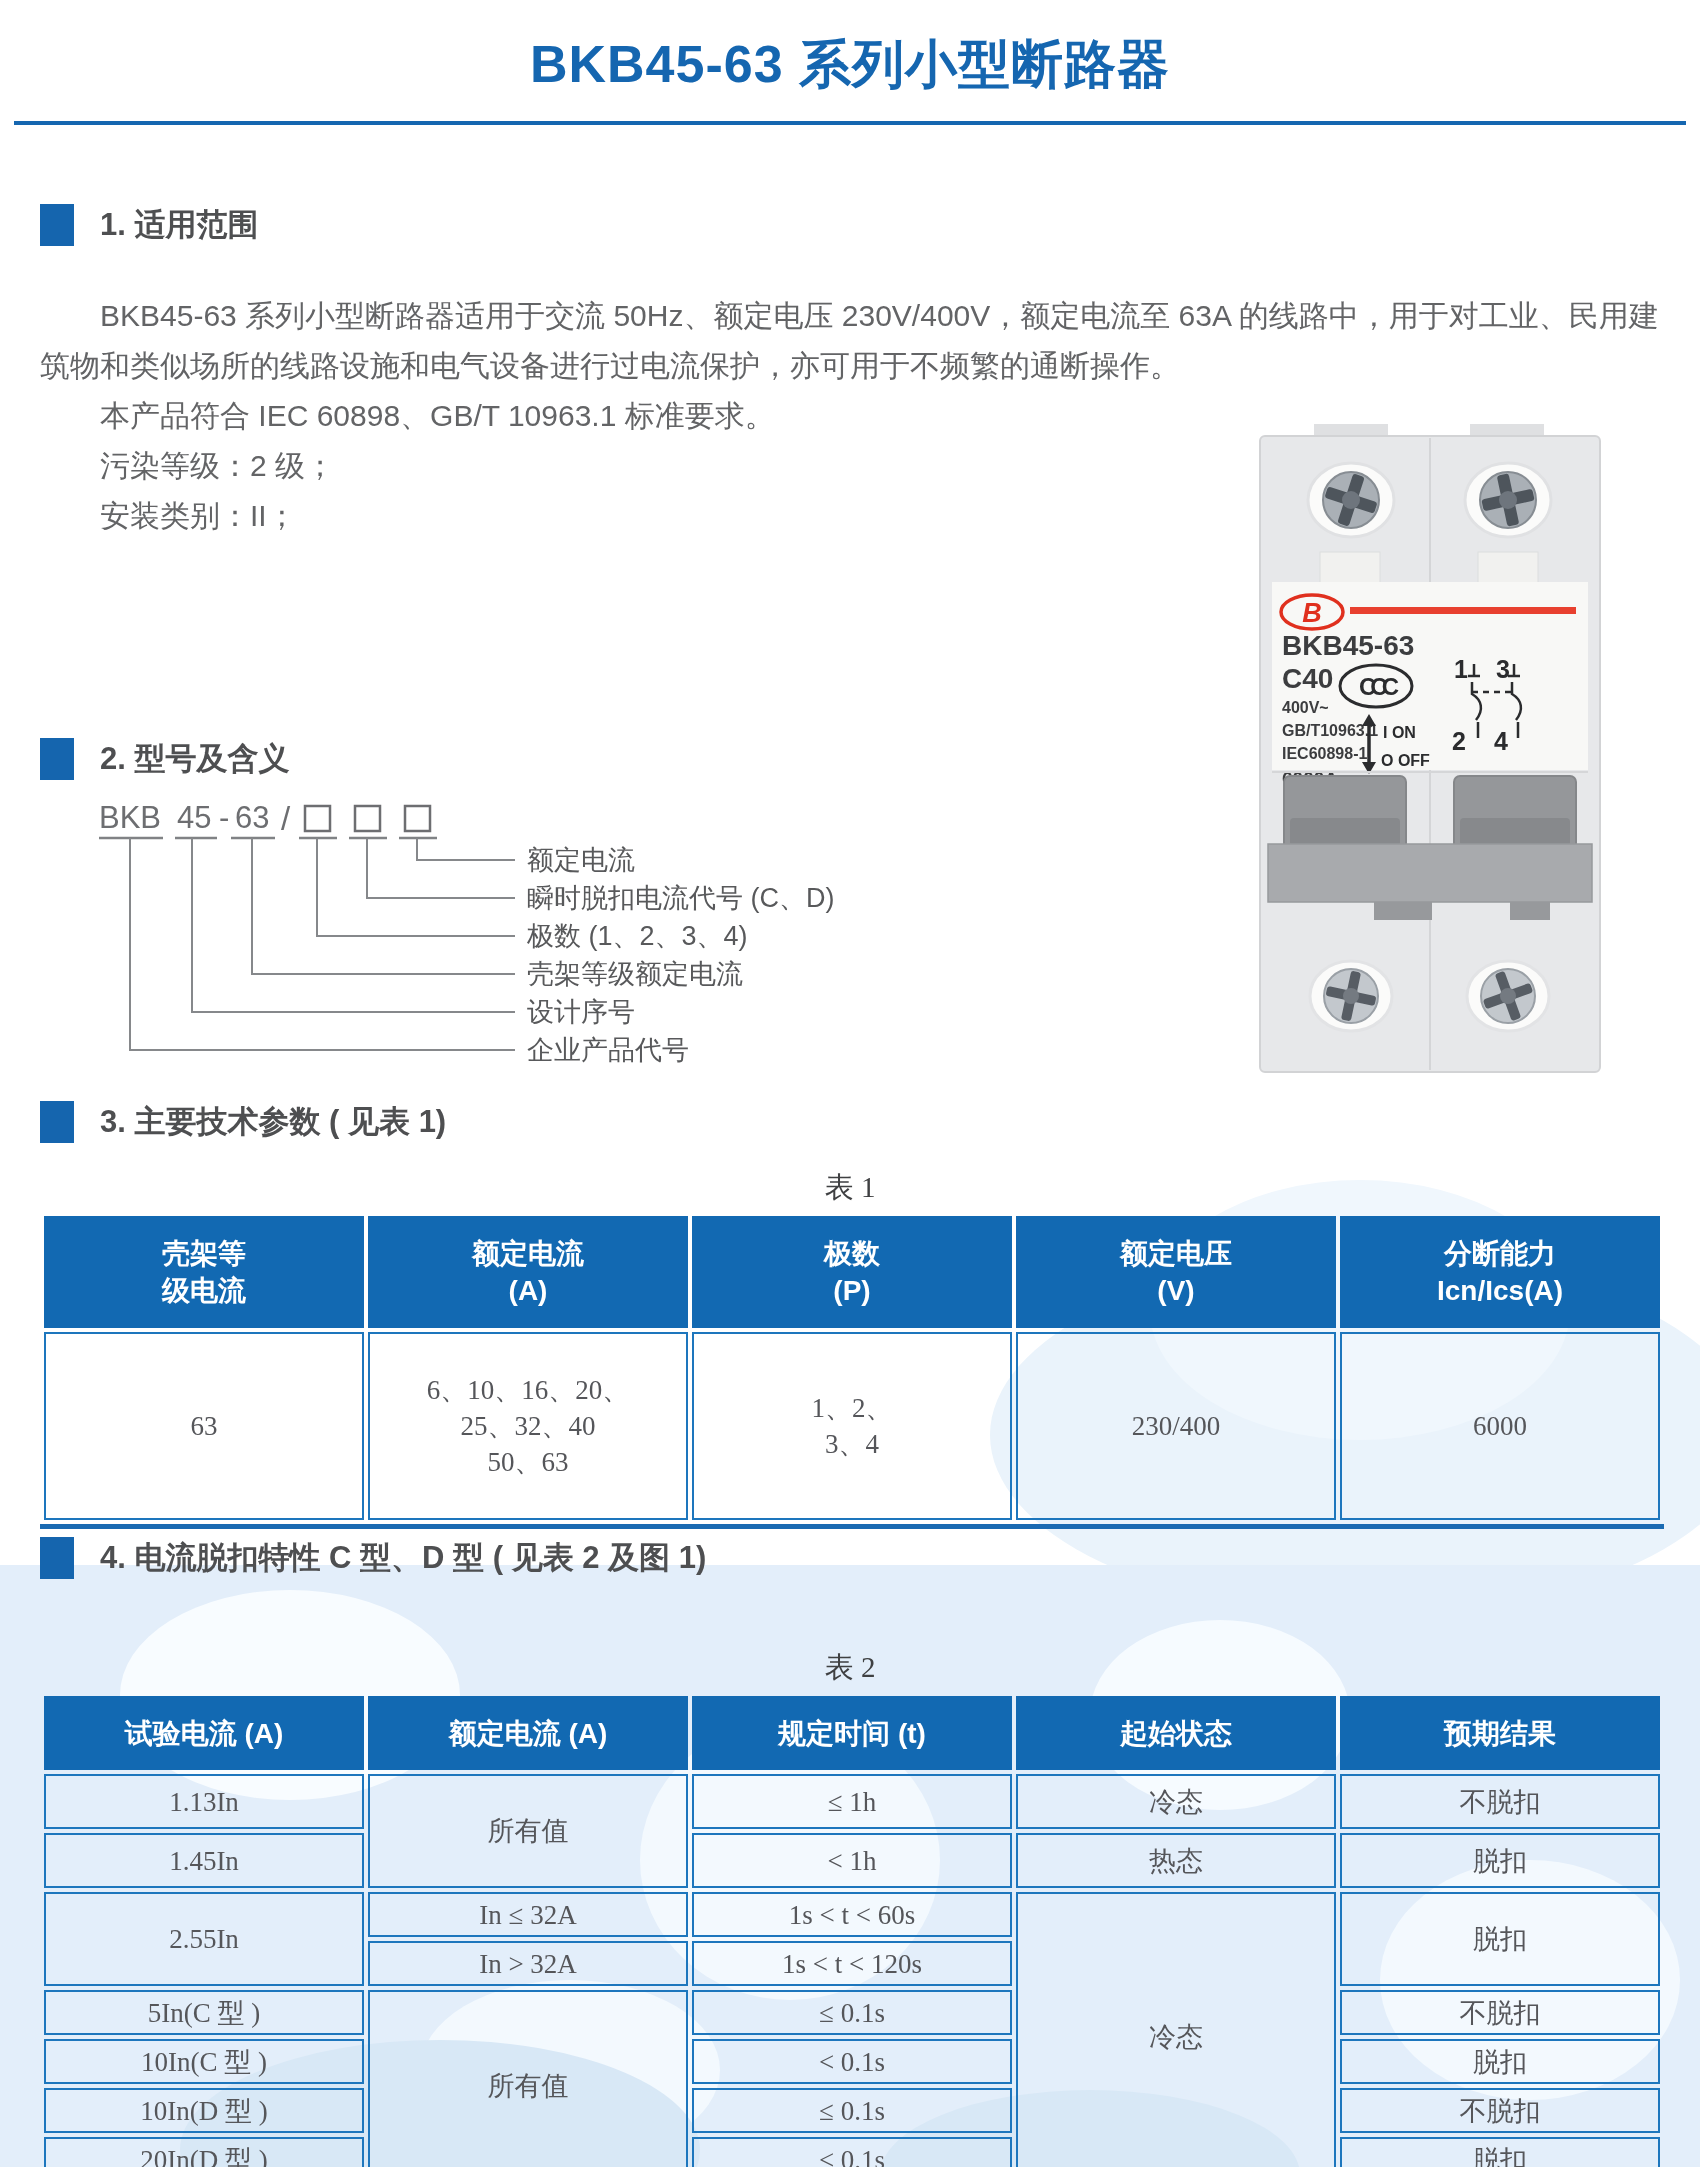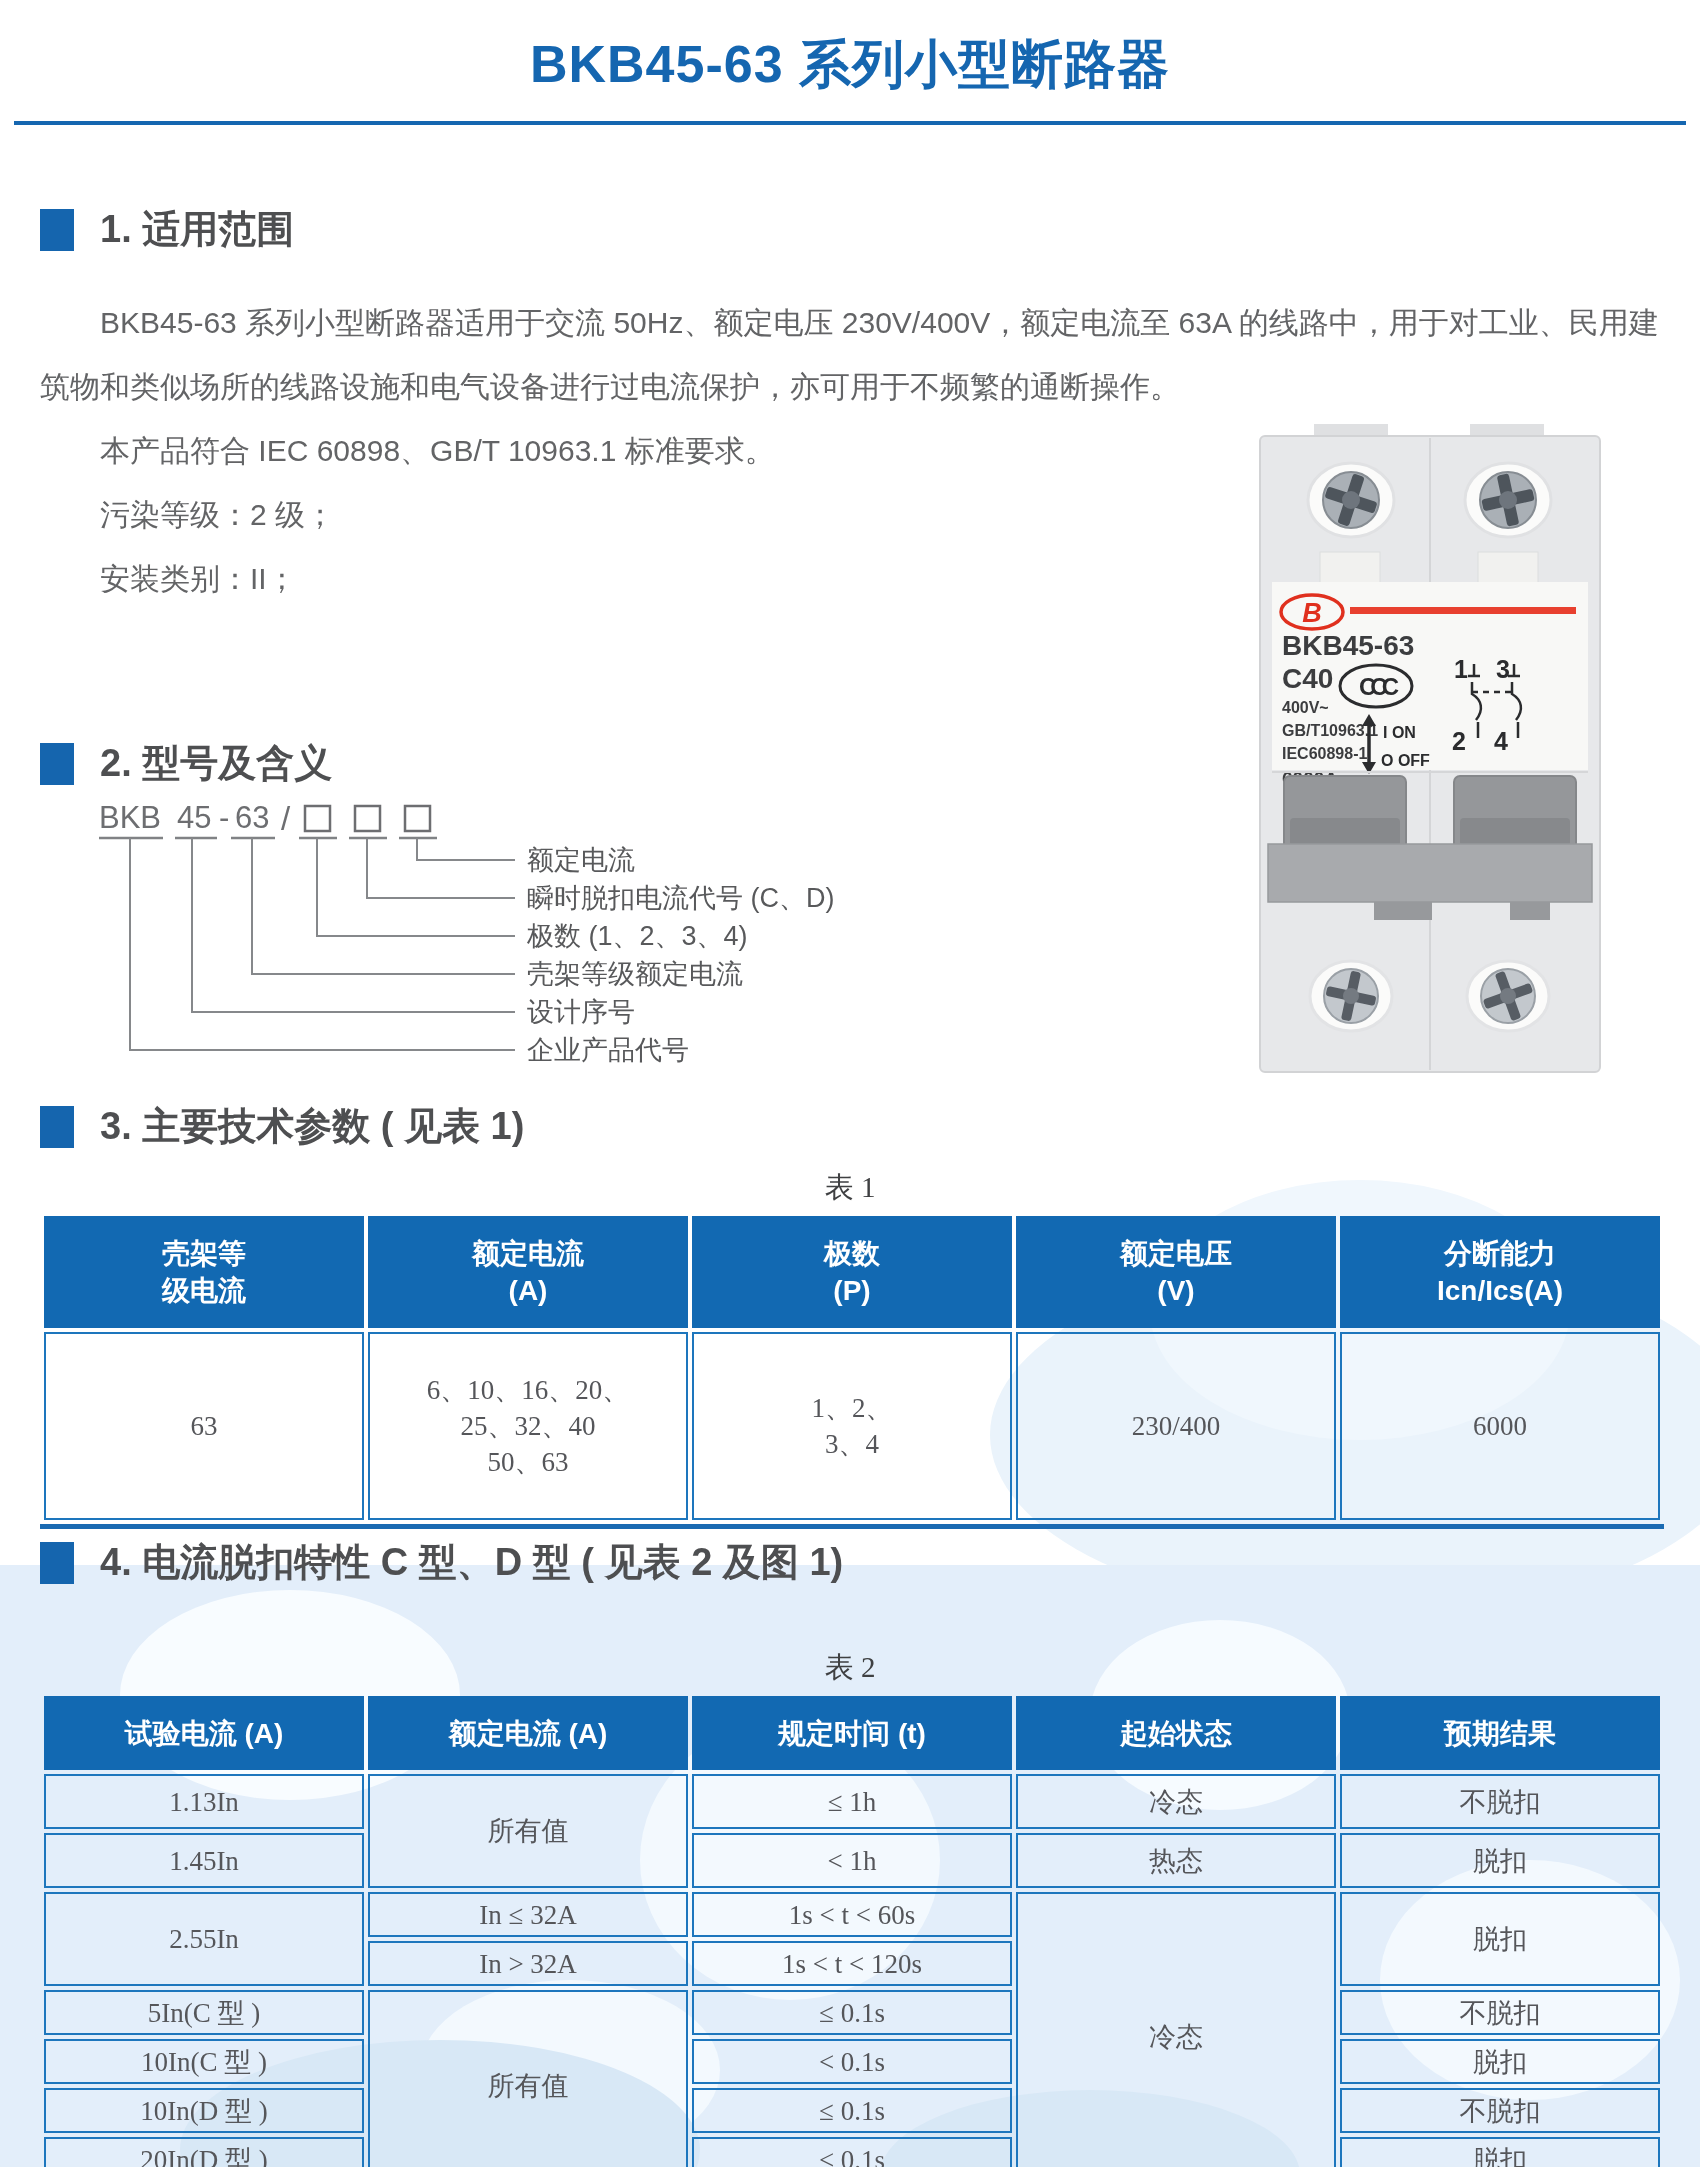--- a/index.html
+++ b/index.html
@@ -10,23 +10,23 @@
   .wm { position:absolute; z-index:0; }
   .wm-ellipse { border-radius:50%; }
   
   .content { position:absolute; z-index:1; }
   
   .doc-title { top:30px; left:0; width:100%; text-align:center; font-size:52px; font-weight:bold; color:#1566b0; letter-spacing:1px; }
   .title-rule { top:121px; left:14px; width:1672px; height:4px; background:#1566b0; }
   
   .sec-head { left:40px; display:flex; align-items:center; }
   .sec-sq { width:34px; height:42px; background:#1565ae; margin-right:26px; flex:0 0 auto; }
-  .sec-title { font-size:38px; font-weight:bold; color:#4e4f51; white-space:pre; }
-  
-  .paras { top:291px; left:40px; width:1620px; font-size:30px; color:#636466; line-height:64px; }
+  .sec-title { font-size:31px; font-weight:bold; color:#4e4f51; white-space:pre; }
+  
+  .paras { top:291px; left:40px; width:1620px; font-size:30px; color:#636466; line-height:50px; }
   .paras p { text-indent:2em; white-space:pre-wrap; }
   
   .tcap { left:0; width:100%; text-align:center; font-family:Liberation Serif, serif; font-size:29px; color:#3f4042; }
   
   .dtable { position:absolute; left:40px; width:1624px; border-collapse:separate; border-spacing:4px; table-layout:fixed; border-bottom:5px solid #1a6ab2; z-index:1; }
   .dtable th { background:#1269b2; color:#ffffff; font-weight:bold; font-size:28px; line-height:37px; text-align:center; vertical-align:middle; white-space:pre-line; padding:8px 0; }
   .dtable td { border:2px solid #1d76bd; background:transparent; font-family:"Liberation Serif", serif; font-size:27px; color:#55565a; text-align:center; vertical-align:middle; white-space:pre-line; line-height:36px; padding:2px; }
   #table1 { top:1212px; }
   #table1 th { height:112px; }
   #table1 td { height:188px; }

